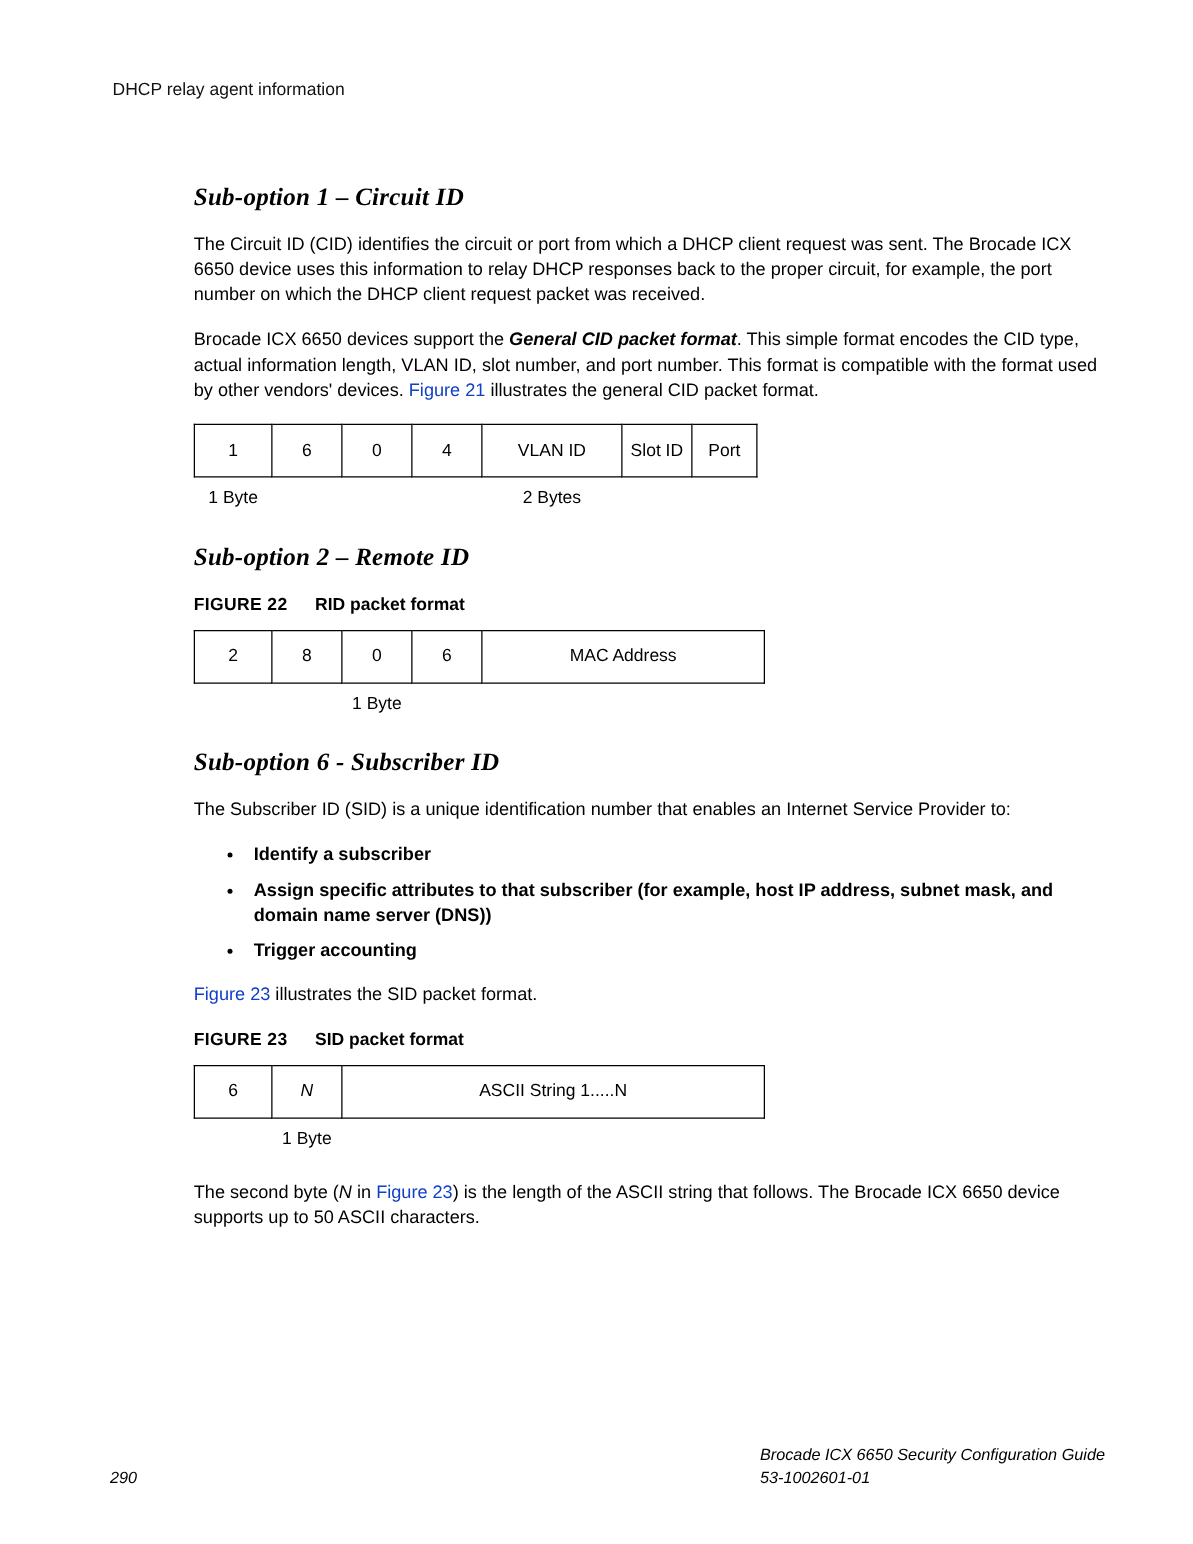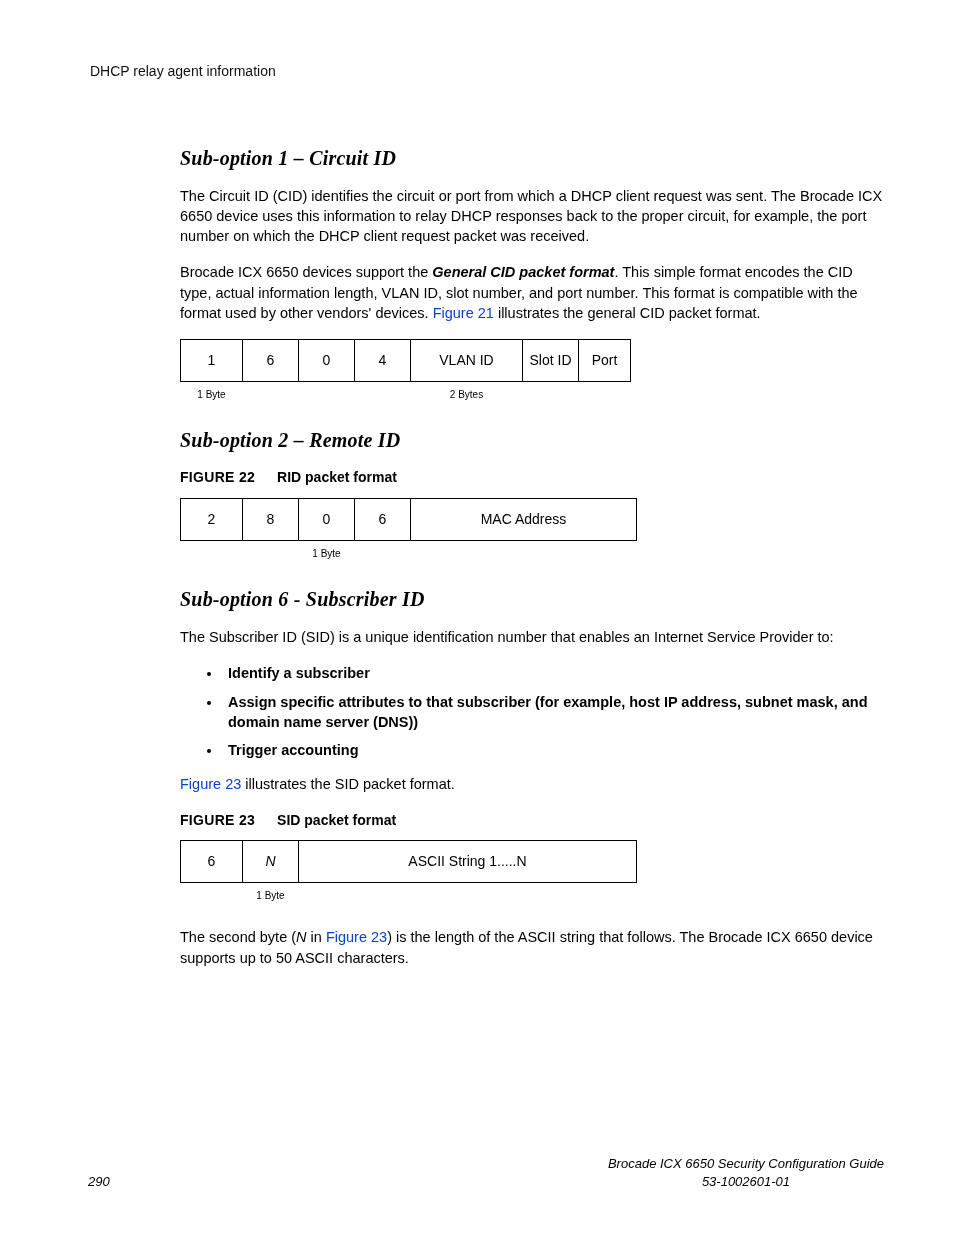--- a/index.html
+++ b/index.html
@@ -18,21 +18,21 @@
     box-sizing: border-box;
     padding: 62px 70px 0 70px;
   }
   .running-header {
     font-size: 14px;
     color: #111;
     margin-left: 20px;
     margin-bottom: 62px;
   }
   .content {
-    margin-left: 110px;
+    margin-left: 85px;
   }
   h2.suboption {
     font-family: Georgia, "Times New Roman", serif;
     font-style: italic;
     font-weight: 700;
     font-size: 20px;
     letter-spacing: 0.2px;
     margin: 24px 0 14px 0;
   }
   p.body {
@@ -62,40 +62,40 @@
     text-align: center;
     vertical-align: middle;
     font-size: 14px;
     padding: 0 4px;
     box-sizing: border-box;
   }
   table.packet td.noborder {
     border: none;
     height: auto;
     padding-top: 6px;
-    font-size: 10px;
+    font-size: 14px;
   }
   ul.bullets {
     list-style: disc;
     margin: 0 0 14px 0;
     padding-left: 42px;
   }
   ul.bullets li { margin-bottom: 8px; padding-left: 6px; font-weight: bold; }
   .footer {
     position: absolute;
     left: 88px;
     right: 70px;
     bottom: 44px;
     display: flex;
     justify-content: space-between;
     align-items: flex-end;
     font-size: 13px;
     font-style: italic;
   }
-  .footer .right { text-align: center; margin-top: 44px; }
+  .footer .right { text-align: left; margin-top: 44px; }
   .italic { font-style: italic; }
 </style>
 </head>
 <body>
 
 <div class="page">
 
   <div class="running-header">DHCP relay agent information</div>
 
   <div class="content">

